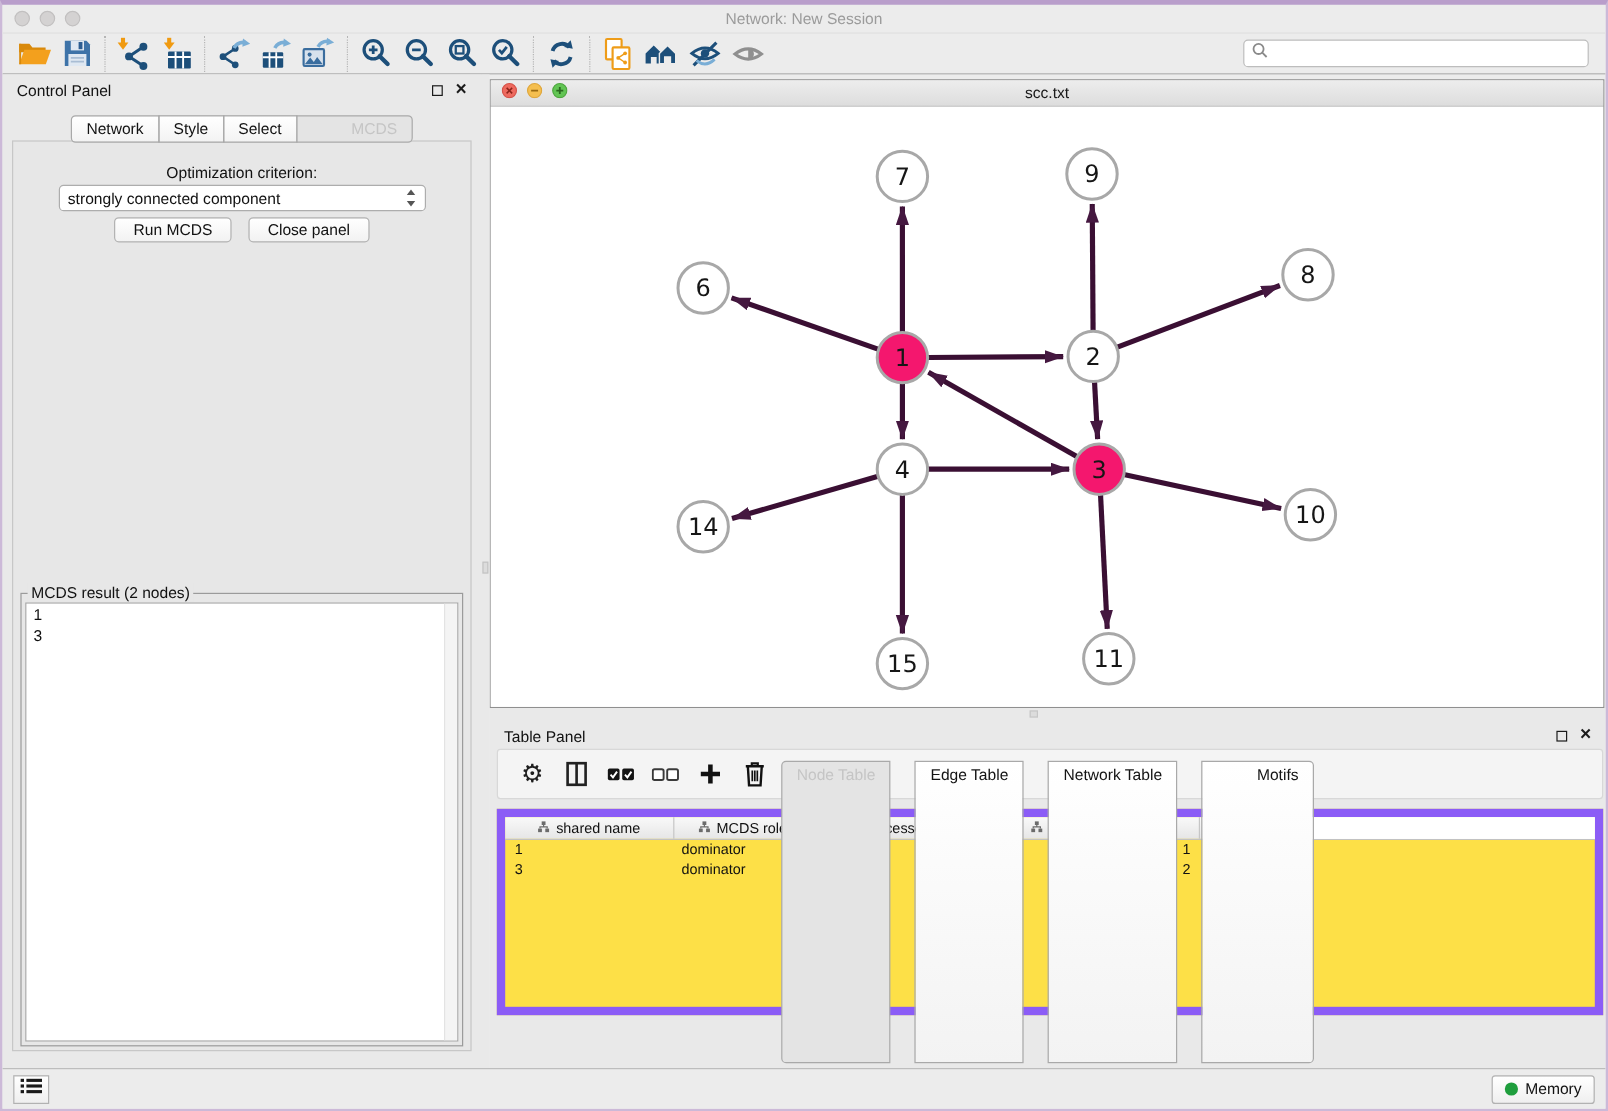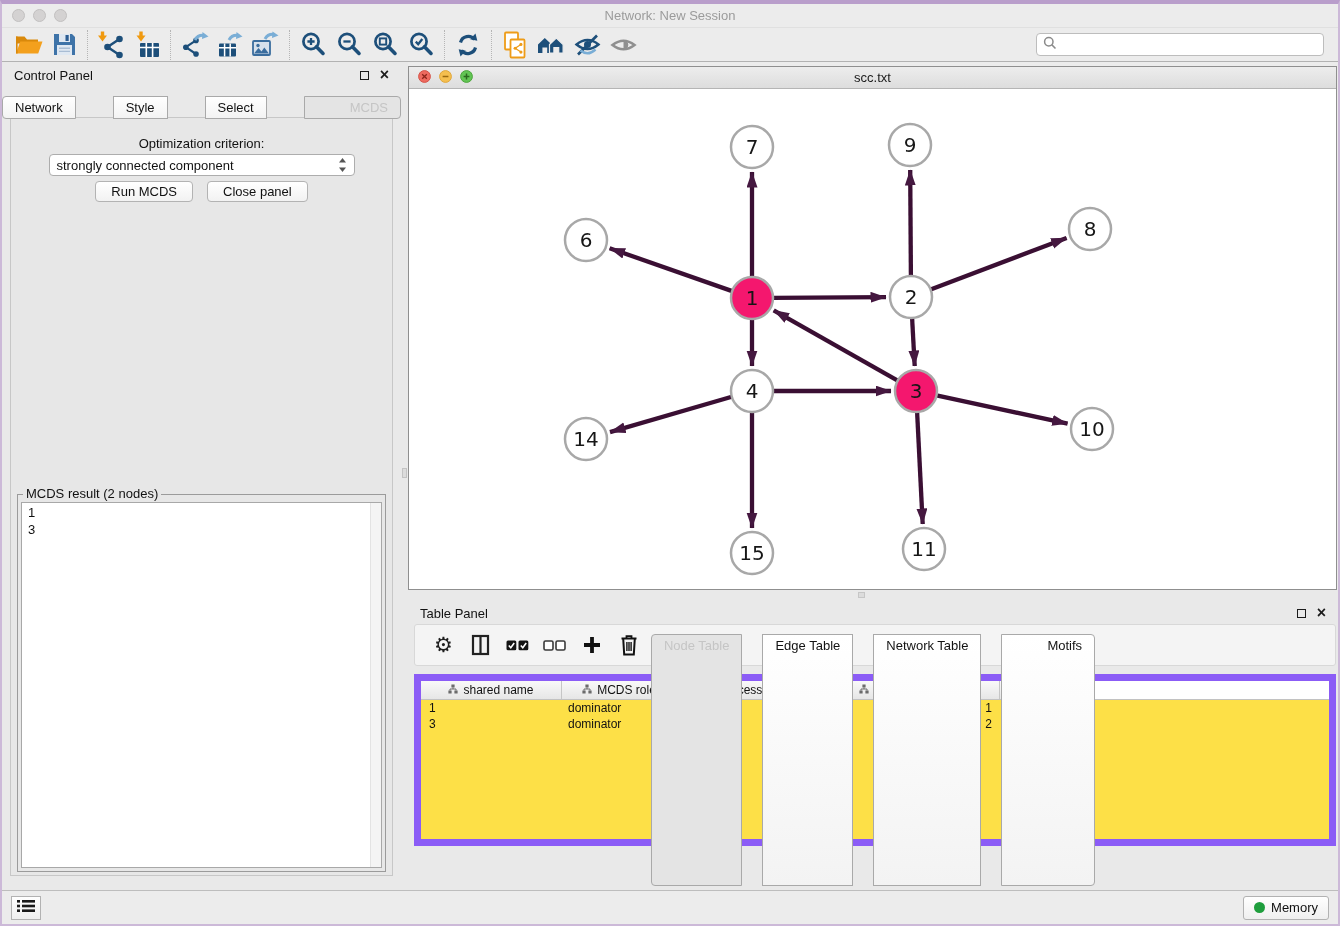--- a/index.html
+++ b/index.html
@@ -24,21 +24,21 @@
 
   
   .content{display:flex;height:828px;}
 
   
   .control-panel{width:399px;background:#e9e9e9;position:relative;flex:none;}
   .panel-header{height:26px;display:flex;align-items:center;padding:0 12px;font-size:13px;color:#121212;}
   .ph-icons{margin-left:auto;display:flex;align-items:center;gap:11px;}
   .float-btn{width:9px;height:9px;border:1.5px solid #1b1b1b;display:inline-block;}
   .close-btn{font-size:16px;font-weight:bold;color:#1b1b1b;line-height:12px;}
-  .seg-tabs{position:absolute;top:34px;left:0;right:0;display:flex;justify-content:space-between;z-index:2;}
+  .seg-tabs{position:absolute;top:34px;left:0;right:0;display:flex;justify-content:center;z-index:2;}
   .seg-tab{font-size:13px;padding:3px 12px 3px;background:linear-gradient(#ffffff,#f3f3f3);
     border:1px solid #a9a9a9;margin-left:-1px;color:#131313;white-space:nowrap;}
   .seg-tab:first-child{border-radius:4px 0 0 4px;margin-left:0;}
   .seg-tab:last-child{border-radius:0 4px 4px 0;padding-left:45px;}
   .seg-tab.selected{background:#e4e4e4;color:#c5c5c5;}
   .cp-body{position:absolute;left:8px;right:8px;top:55px;bottom:14px;border:1px solid #c7c7c7;background:#e7e7e7;}
   .opt-label{margin-top:18px;text-align:center;font-size:13px;color:#111;}
   .dropdown{margin:3px auto 0;width:306px;height:22px;background:#fff;border:1px solid #adadad;border-radius:4px;
     display:flex;align-items:center;font-size:13px;padding:0 7px;color:#111;}
   .dd-arrows{margin-left:auto;display:flex;}

